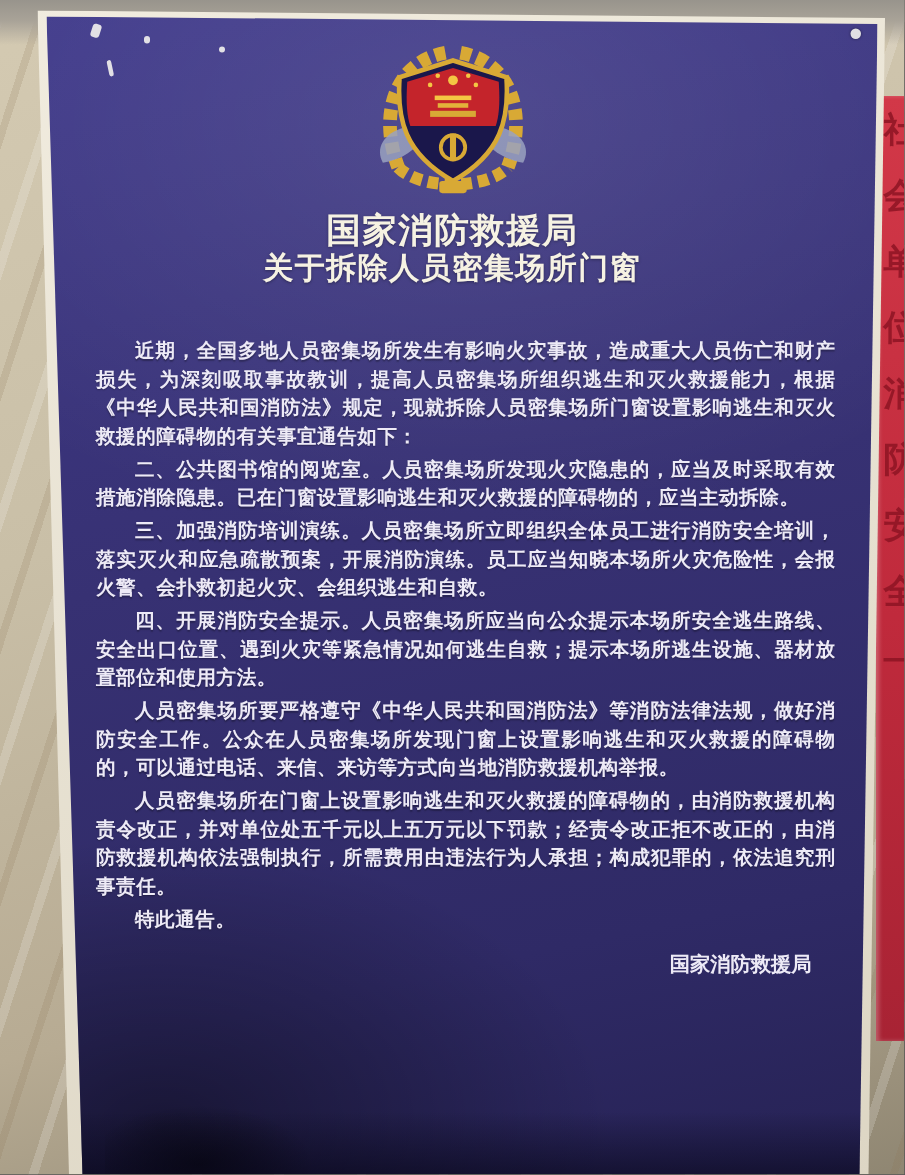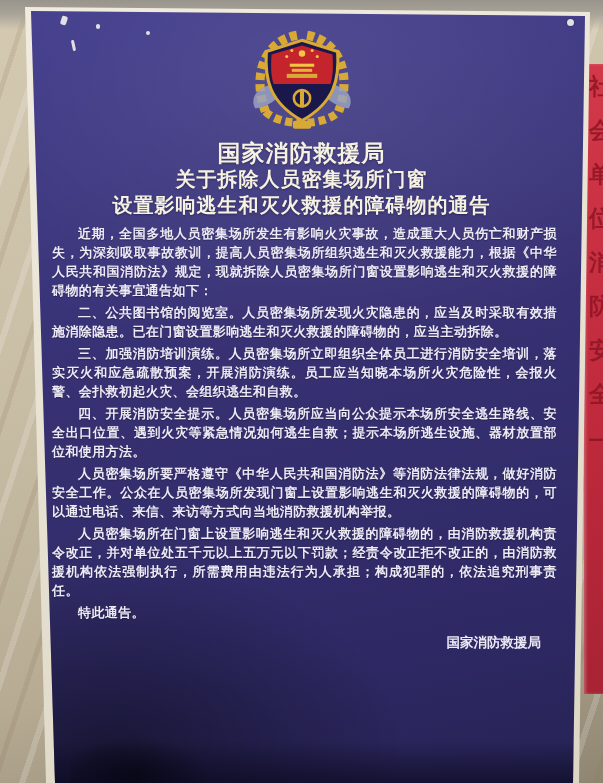--- a/index.html
+++ b/index.html
@@ -46,21 +46,21 @@
     text-align:center;font-weight:bold;color:#f6f2e3;
     line-height:26px;letter-spacing:1px;margin-top:2px;
     text-shadow:0 1px 2px rgba(0,0,0,.35);
   }
   .title .t1{font-size:23px;}
   .title .t2,.title .t3{font-size:20px;}
   .body{
     position:absolute;left:52px;right:46px;top:224px;
   }
   .para{
-    margin:0 0 3px 0;font-size:13px;line-height:19px;font-weight:bold;
+    margin:0 0 3px 12px;font-size:13px;line-height:19px;font-weight:bold;
     text-align:justify;text-indent:2em;letter-spacing:.4px;color:#edeaf6;
     text-shadow:0 1px 1px rgba(0,0,0,.3);
   }
   .sign{
     margin-top:8px;text-align:right;padding-right:16px;
     font-size:13.5px;font-weight:bold;line-height:26px;color:#edeaf6;
   }
   
   .speck{position:absolute;background:#f3f2ee;border-radius:2px;opacity:.9;}
   .sp1{left:61px;top:16px;width:6px;height:9px;transform:rotate(18deg);}
@@ -121,21 +121,20 @@
 
       <circle cx="60" cy="71" r="8" fill="none" stroke="#d8a935" stroke-width="2.5"></circle>
       <rect x="58" y="62" width="4" height="18" fill="#d8a935"></rect>
 
       <rect x="51" y="93" width="18" height="8" rx="2" fill="#d8a935"></rect>
     </svg>
 
     <div class="title">
       <div class="t1">国家消防救援局</div>
       <div class="t2">关于拆除人员密集场所门窗</div>
-      <div class="t3">设置影响逃生和灭火救援的障碍物的通告</div>
     </div>
 
     <div class="body" id="para-container">
         <p class="para">近期，全国多地人员密集场所发生有影响火灾事故，造成重大人员伤亡和财产损失，为深刻吸取事故教训，提高人员密集场所组织逃生和灭火救援能力，根据《中华人民共和国消防法》规定，现就拆除人员密集场所门窗设置影响逃生和灭火救援的障碍物的有关事宜通告如下：</p>
         <p class="para">二、公共图书馆的阅览室。人员密集场所发现火灾隐患的，应当及时采取有效措施消除隐患。已在门窗设置影响逃生和灭火救援的障碍物的，应当主动拆除。</p>
         <p class="para">三、加强消防培训演练。人员密集场所立即组织全体员工进行消防安全培训，落实灭火和应急疏散预案，开展消防演练。员工应当知晓本场所火灾危险性，会报火警、会扑救初起火灾、会组织逃生和自救。</p>
         <p class="para">四、开展消防安全提示。人员密集场所应当向公众提示本场所安全逃生路线、安全出口位置、遇到火灾等紧急情况如何逃生自救；提示本场所逃生设施、器材放置部位和使用方法。</p>
         <p class="para">人员密集场所要严格遵守《中华人民共和国消防法》等消防法律法规，做好消防安全工作。公众在人员密集场所发现门窗上设置影响逃生和灭火救援的障碍物的，可以通过电话、来信、来访等方式向当地消防救援机构举报。</p>
         <p class="para">人员密集场所在门窗上设置影响逃生和灭火救援的障碍物的，由消防救援机构责令改正，并对单位处五千元以上五万元以下罚款；经责令改正拒不改正的，由消防救援机构依法强制执行，所需费用由违法行为人承担；构成犯罪的，依法追究刑事责任。</p>
         <p class="para">特此通告。</p>

